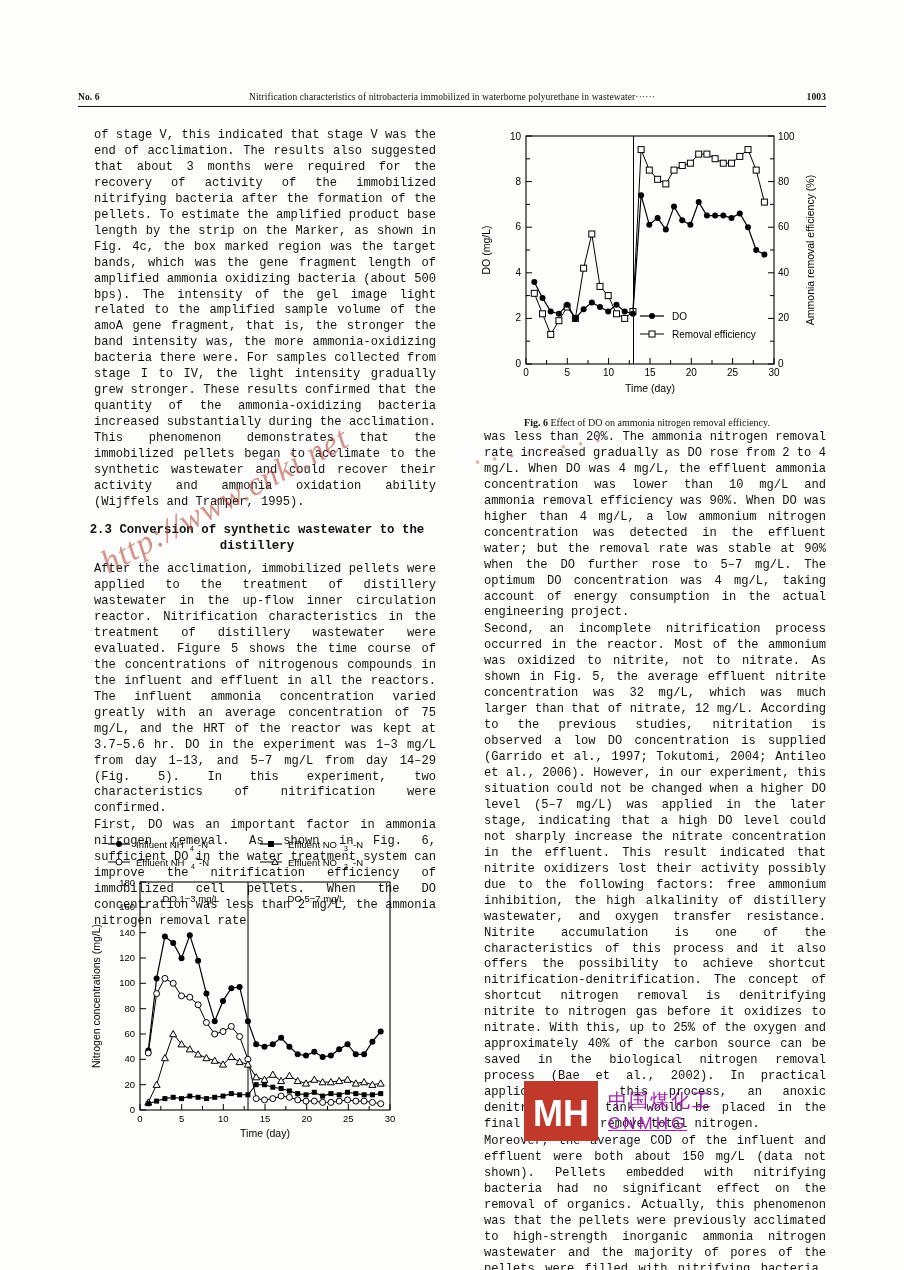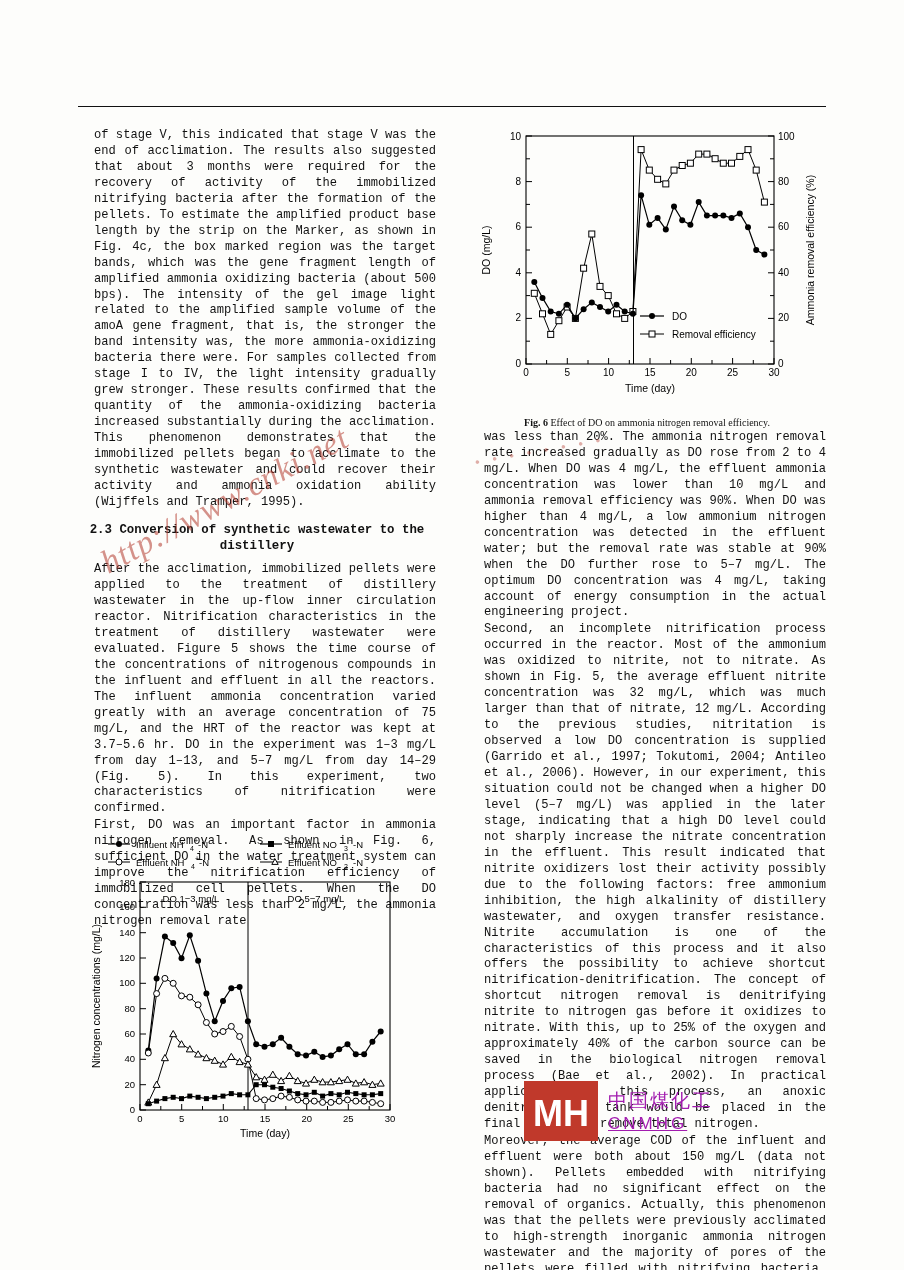--- a/index.html
+++ b/index.html
@@ -112,20 +112,25 @@
   }
   .logo .txt { margin-left: 10px; }
   .logo .cn { font-size: 19px; color: #a21caf; letter-spacing: 2px; font-family: "DejaVu Sans", sans-serif; }
   .logo .en { font-size: 17px; color: #a21caf; letter-spacing: 3px; font-family: "Liberation Sans", sans-serif; text-decoration: underline; }
 </style>
 </head>
 <body>
 
 <div class="page">
 
+  <div class="header">
+    <span class="hdr-left">No. 6</span>
+    <span class="hdr-mid">Nitrification characteristics of nitrobacteria immobilized in waterborne polyurethane in wastewater······</span>
+    <span class="hdr-right">1003</span>
+  </div>
   <div class="rule"></div>
 
   <div class="col left">
     <p>of stage V, this indicated that stage V was the end of acclimation. The results also suggested that about 3 months were required for the recovery of activity of the immobilized nitrifying bacteria after the formation of the pellets. To estimate the amplified product base length by the strip on the Marker, as shown in Fig. 4c, the box marked region was the target bands, which was the gene fragment length of amplified ammonia oxidizing bacteria (about 500 bps). The intensity of the gel image light related to the amplified sample volume of the amoA gene fragment, that is, the stronger the band intensity was, the more ammonia-oxidizing bacteria there were. For samples collected from stage I to IV, the light intensity gradually grew stronger. These results confirmed that the quantity of the ammonia-oxidizing bacteria increased substantially during the acclimation. This phenomenon demonstrates that the immobilized pellets began to acclimate to the synthetic wastewater and could recover their activity and ammonia oxidation ability (Wijffels and Tramper, 1995).</p>
     <h3 class="sec">
       <span>2.3</span>
       <span>Conversion of synthetic wastewater to the distillery</span>
     </h3>
     <p>After the acclimation, immobilized pellets were applied to the treatment of distillery wastewater in the up-flow inner circulation reactor. Nitrification characteristics in the treatment of distillery wastewater were evaluated. Figure 5 shows the time course of the concentrations of nitrogenous compounds in the influent and effluent in all the reactors. The influent ammonia concentration varied greatly with an average concentration of 75 mg/L, and the HRT of the reactor was kept at 3.7–5.6 hr. DO in the experiment was 1–3 mg/L from day 1–13, and 5–7 mg/L from day 14–29 (Fig. 5). In this experiment, two characteristics of nitrification were confirmed.</p>
     <p>First, DO was an important factor in ammonia nitrogen removal. As shown in Fig. 6, sufficient DO in the water treatment system can improve the nitrification efficiency of immobilized cell pellets. When the DO concentration was less than 2 mg/L, the ammonia nitrogen removal rate</p>

